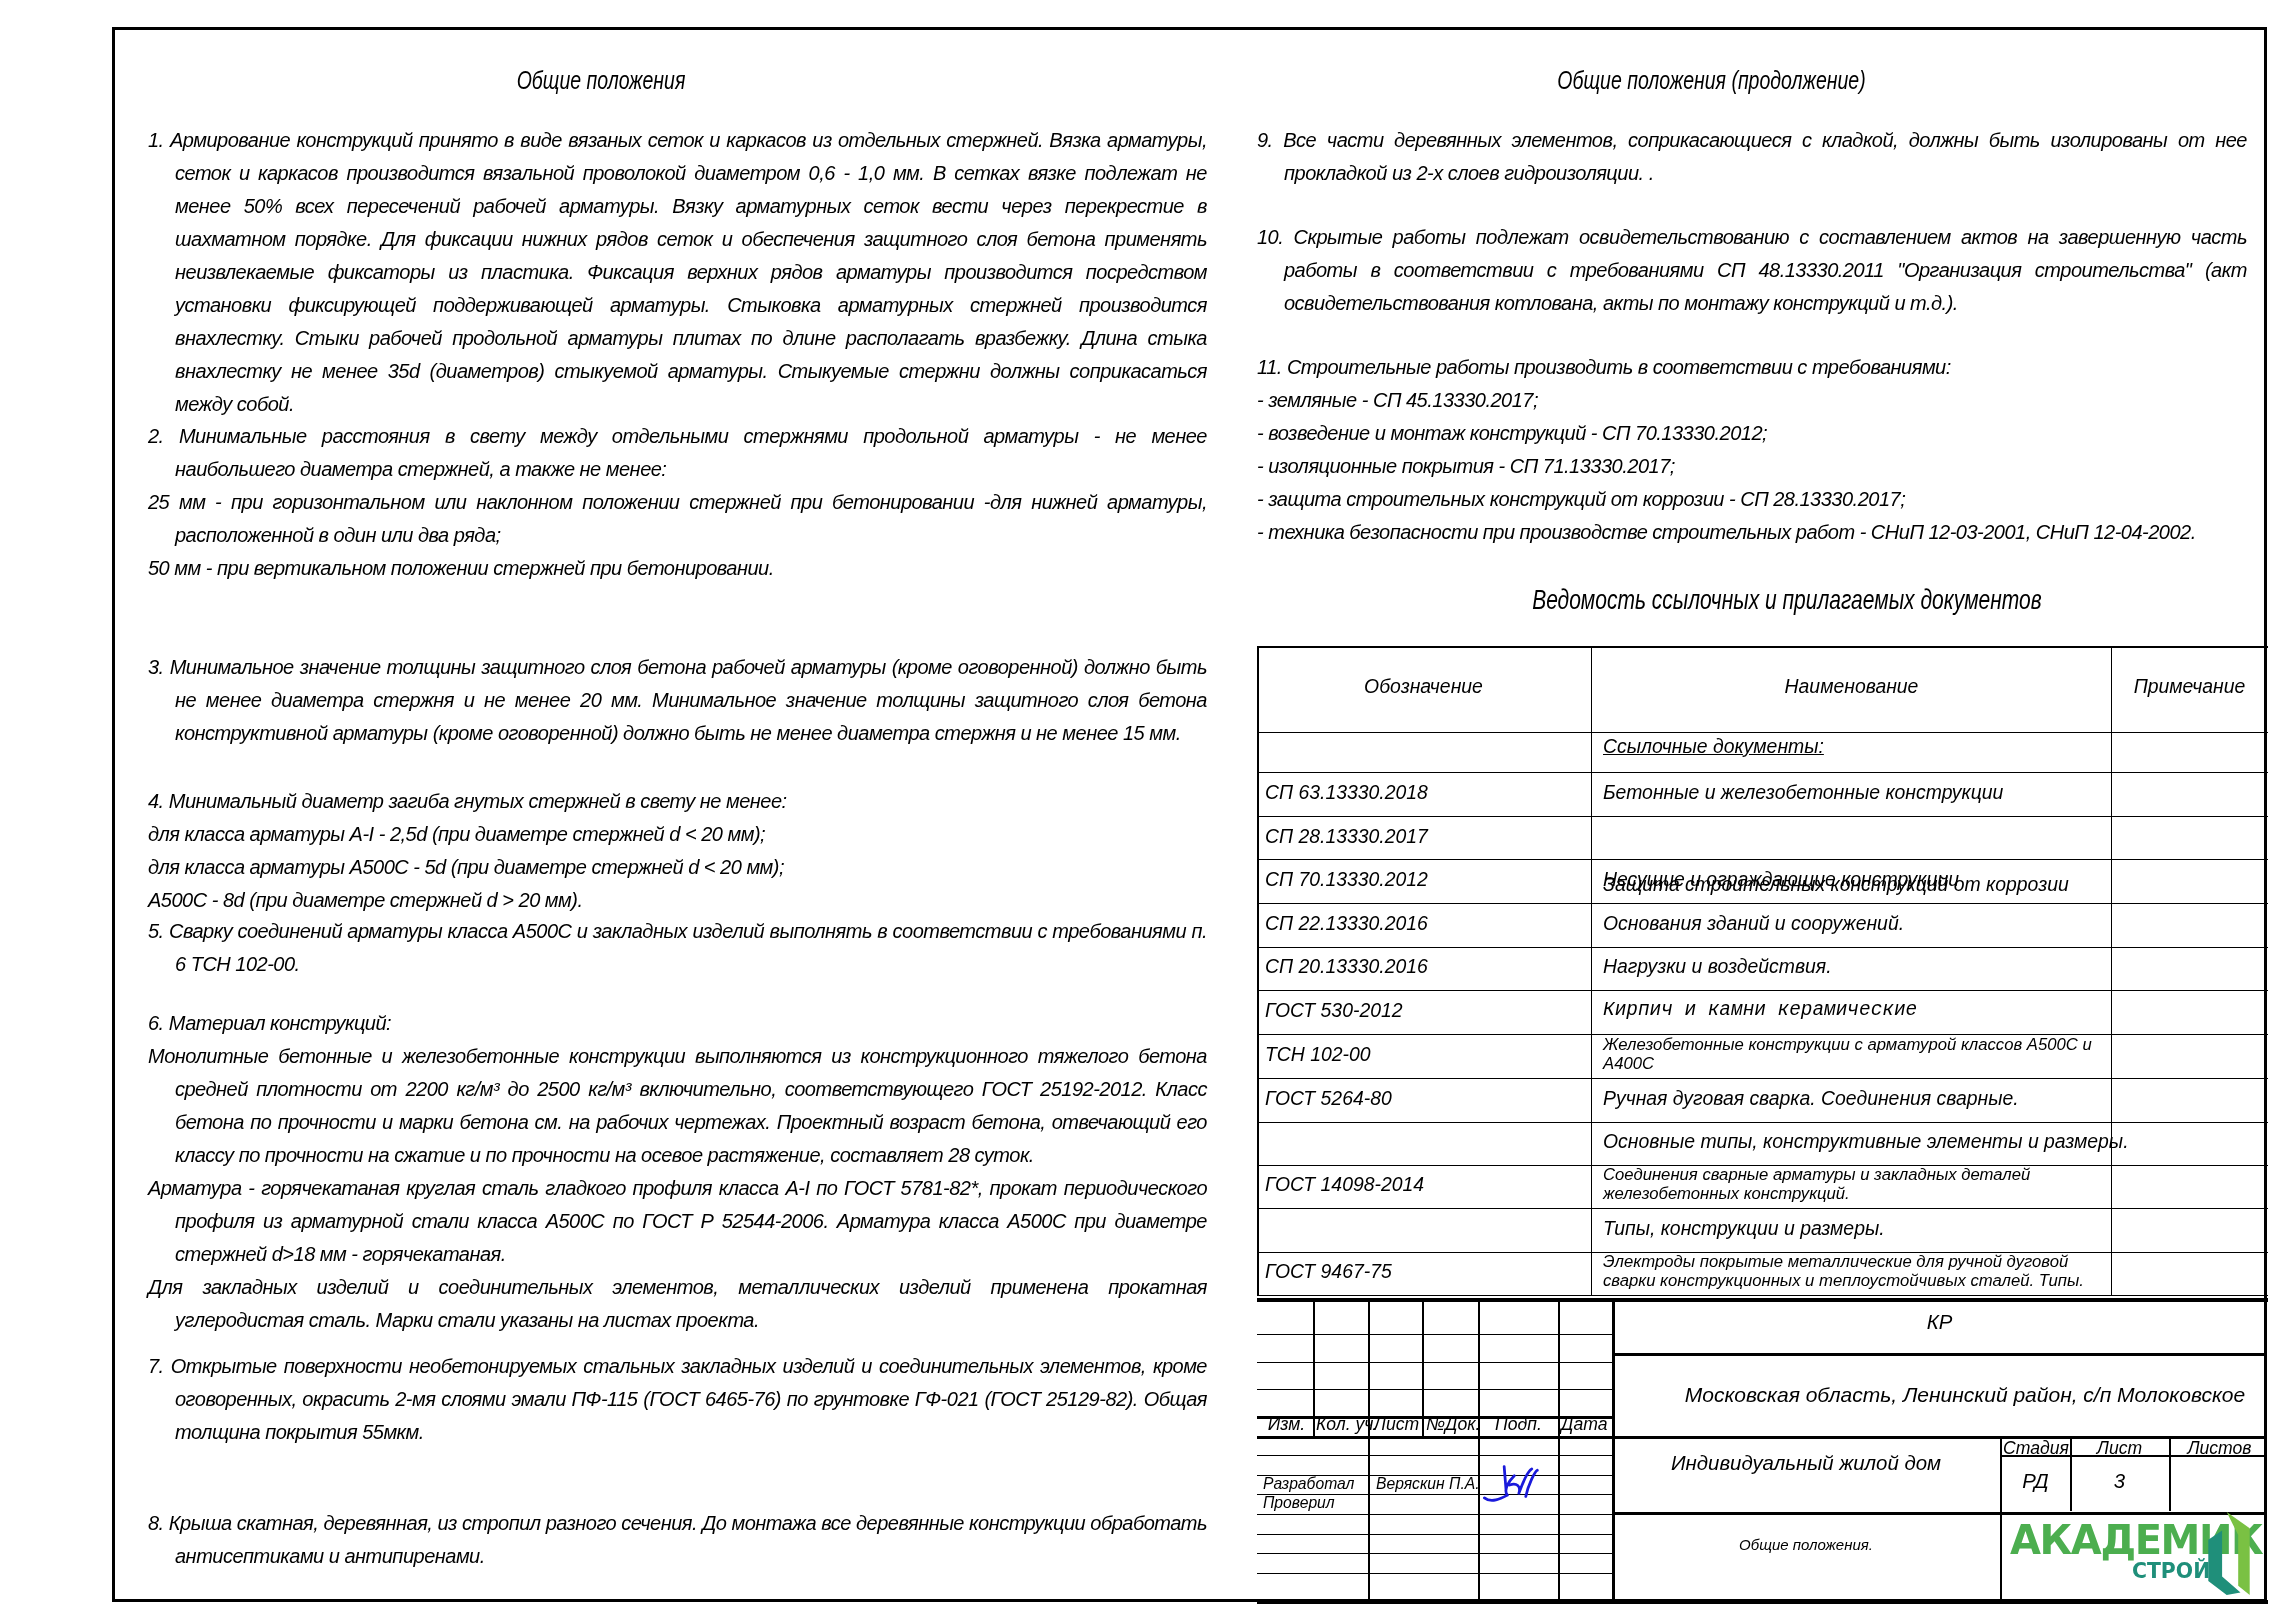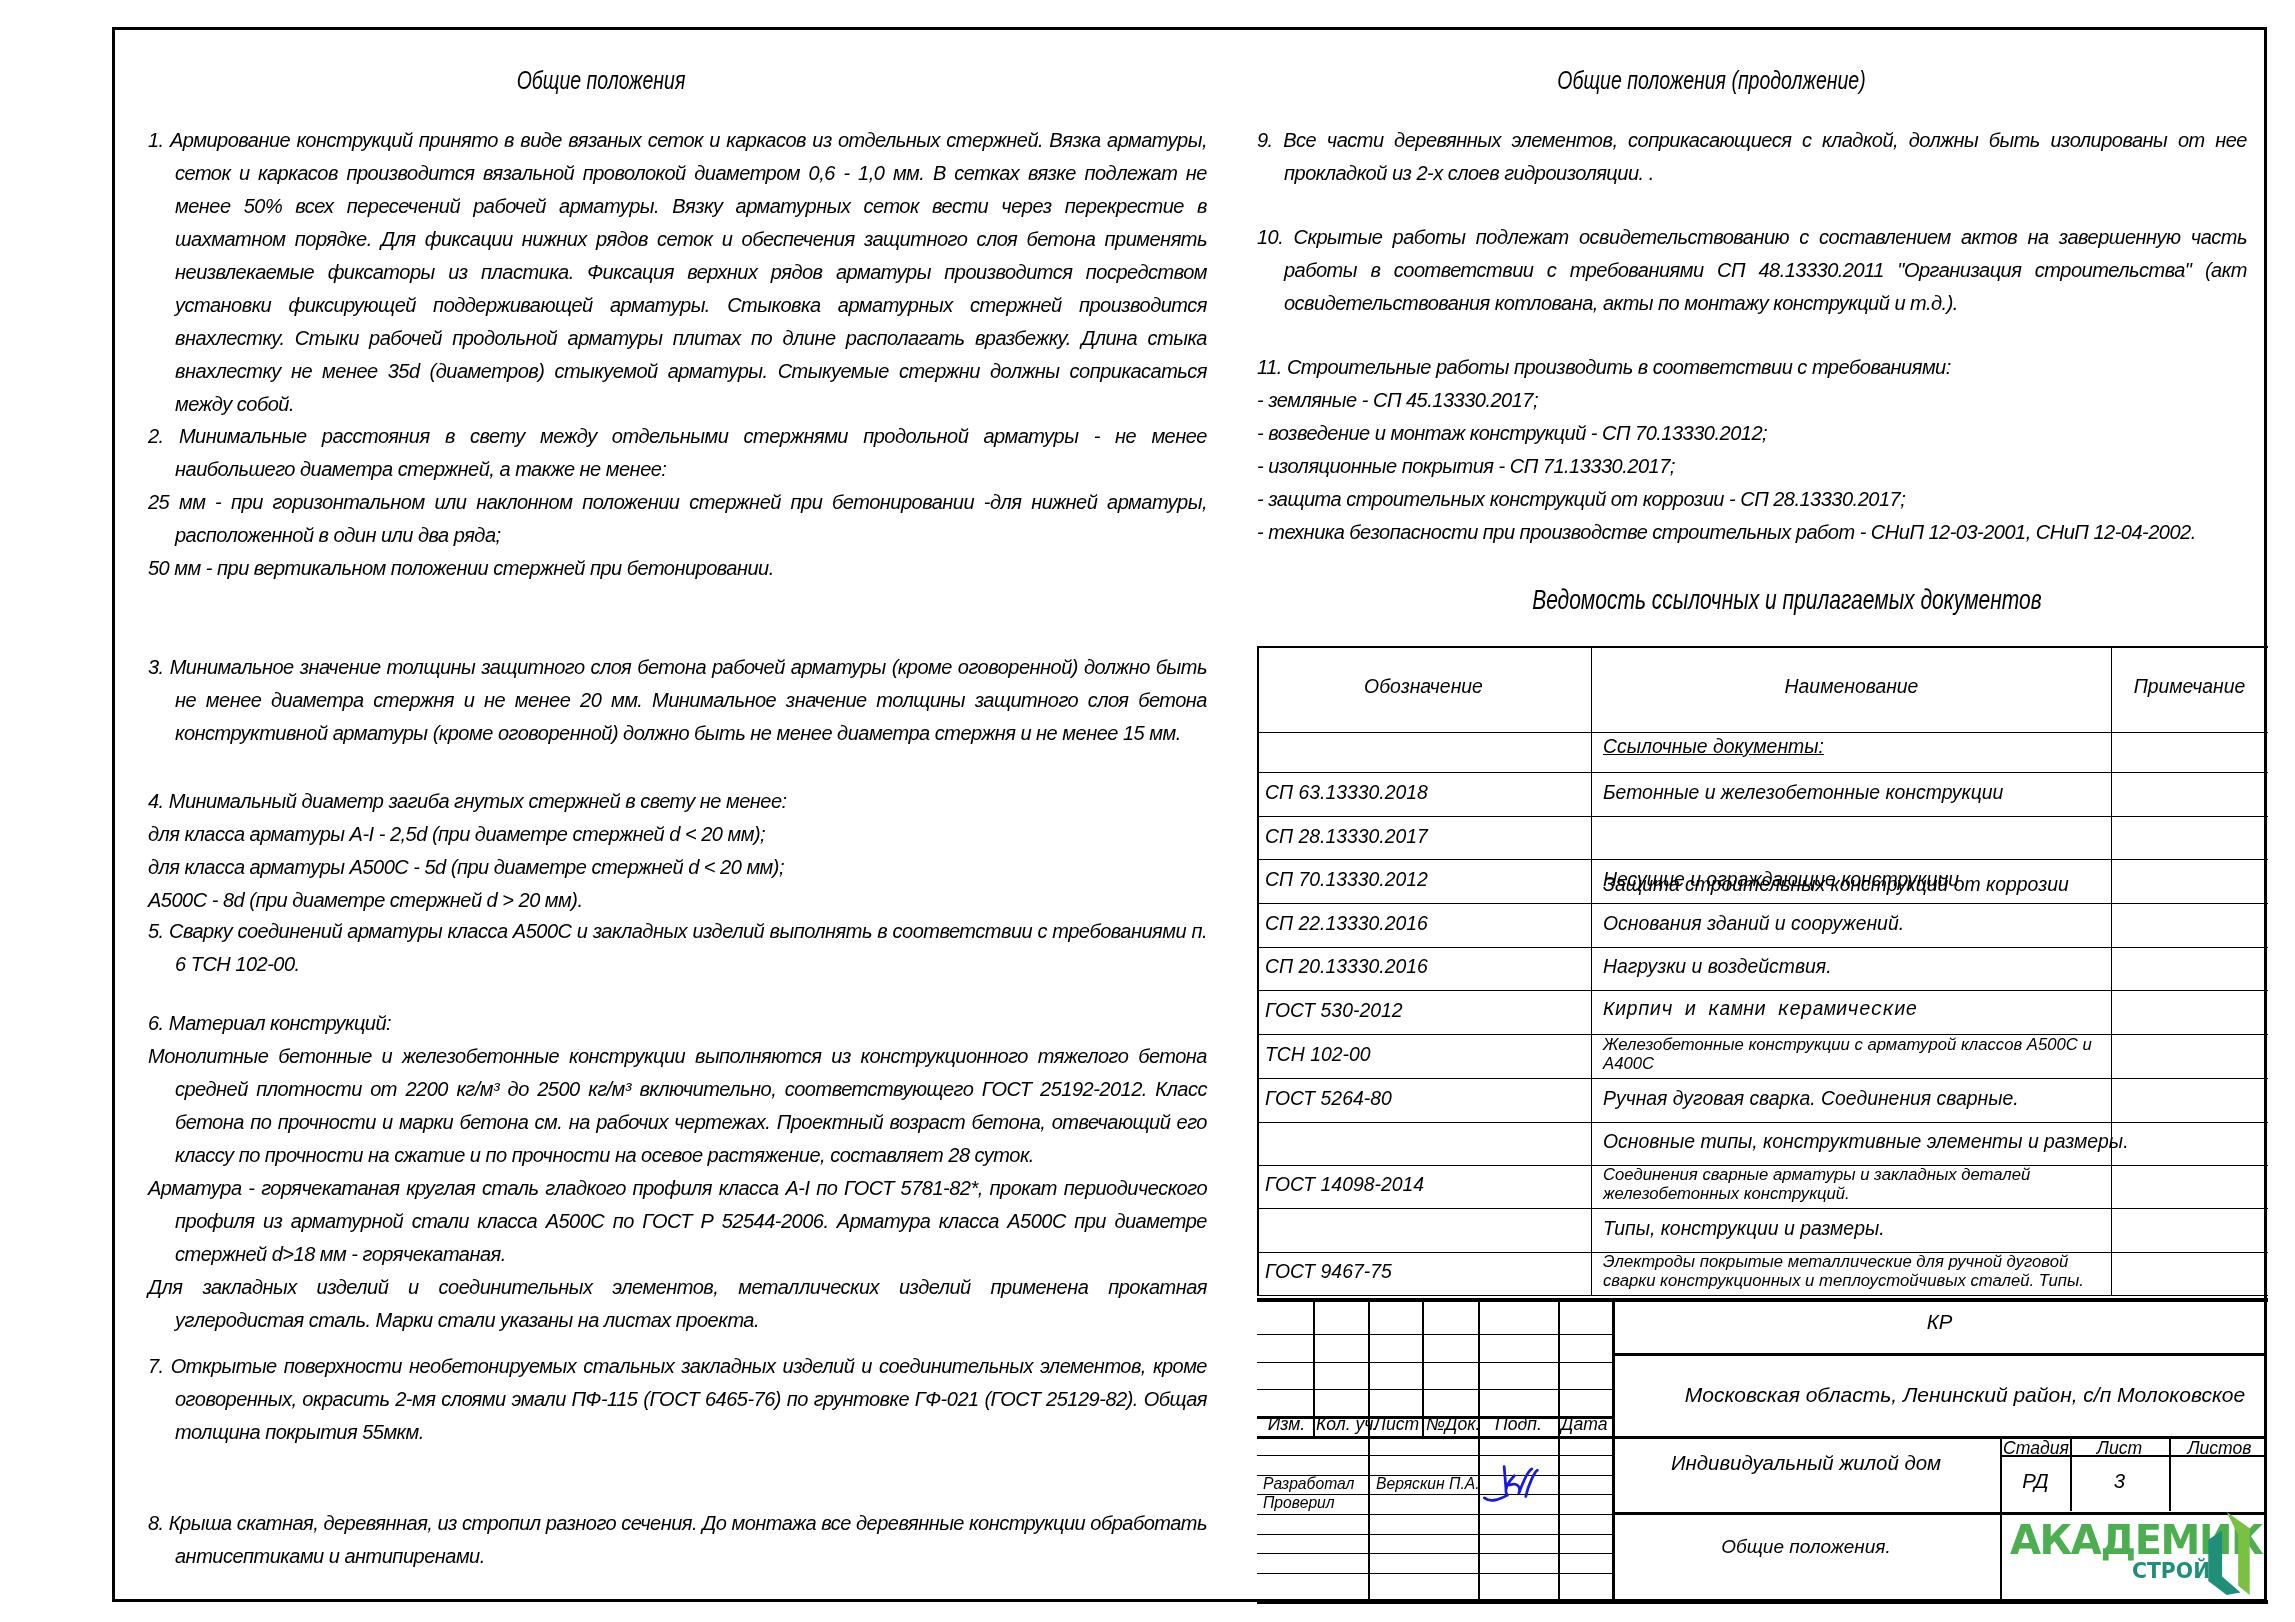--- a/index.html
+++ b/index.html
@@ -183,21 +183,21 @@
     <div class="tb-lbl" style="left:1263px;top:1475px;font-size:15.7px;">Разработал</div>
     <div class="tb-lbl" style="left:1376px;top:1475px;font-size:15.7px;">Веряскин П.А.</div>
     <div class="tb-lbl" style="left:1263px;top:1494px;font-size:15.7px;">Проверил</div>
     <div class="tb-lbl" style="left:1376px;top:1494px;font-size:15.7px;"></div>
     <div style="position:absolute;left:1482px;top:1462px;width:60px;height:46px;"><svg width="60" height="46" viewBox="0 0 130 100">
         <path d="M5 78 C20 90 40 80 55 72 M55 72 C45 60 60 40 70 30 M60 50 C75 45 85 52 80 68 M80 68 C90 40 100 20 108 15 M95 75 C100 50 115 20 120 18 M48 10 L52 60" fill="none" stroke="#1a1adb" stroke-width="6" stroke-linecap="round"></path>
       </svg></div>
     <div class="tb-lbl" style="left:1612px;width:655px;text-align:center;top:1311px;font-size:20.4px;">КР</div>
     <div class="tb-lbl" style="left:1612px;width:706px;text-align:center;top:1383px;font-size:21px;">Московская область, Ленинский район, с/п Молоковское</div>
     <div class="tb-lbl" style="left:1612px;width:388px;text-align:center;top:1452px;font-size:20.4px;">Индивидуальный жилой дом</div>
-    <div class="tb-lbl" style="left:1612px;width:388px;text-align:center;top:1536px;font-size:19px;">Общие положения.</div>
+    <div class="tb-lbl" style="left:1612px;width:388px;text-align:center;top:1536px;font-size:15px;">Общие положения.</div>
     <div class="tb-lbl" style="left:2003px;width:65px;text-align:center;top:1438px;">Стадия</div>
     <div class="tb-lbl" style="left:2072px;width:95px;text-align:center;top:1438px;">Лист</div>
     <div class="tb-lbl" style="left:2172px;width:95px;text-align:center;top:1438px;">Листов</div>
     <div class="tb-lbl" style="left:2003px;width:65px;text-align:center;top:1470px;font-size:20.4px;">РД</div>
     <div class="tb-lbl" style="left:2072px;width:95px;text-align:center;top:1470px;font-size:20.4px;">3</div>
     <div class="tb-lbl" style="left:2172px;width:95px;text-align:center;top:1470px;font-size:20.4px;"></div>
     <div class="logo-main" style="left:2010px;top:1517px;">АКАДЕМИК</div>
     <div class="logo-sub" style="left:2132px;top:1559px;">СТРОЙ</div>
     <div style="position:absolute;left:2206px;top:1512px;width:46px;height:83px;"><svg width="46" height="83" viewBox="0 0 100 180">
         <polygon points="45,0 95,35 95,180 70,160 70,50" fill="#7ac143"></polygon>

